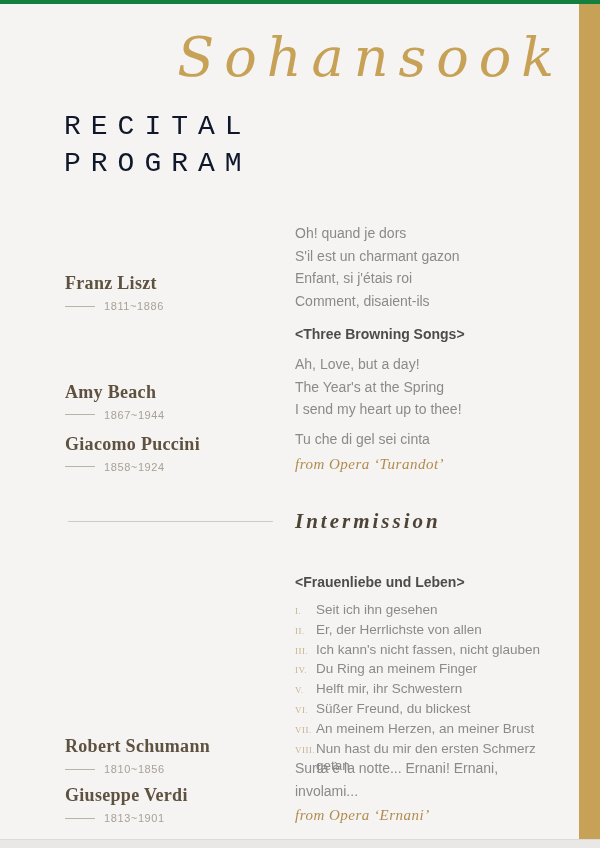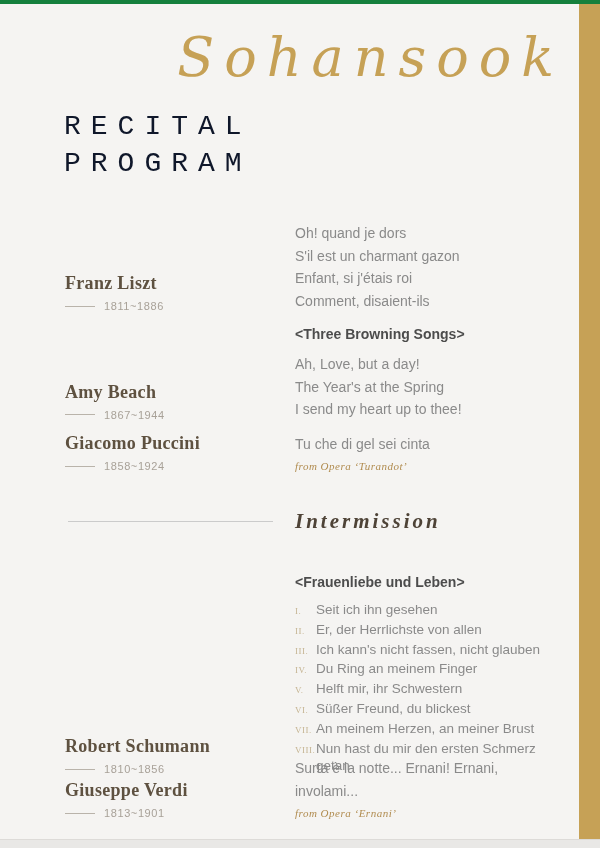--- a/index.html
+++ b/index.html
@@ -90,21 +90,21 @@
     line-height: 20px;
   }
   .piece {
     font-size: 14px;
     color: #8a8a8a;
     line-height: 22.5px;
   }
   .from-note {
     font-family: "Liberation Serif", serif;
     font-style: italic;
-    font-size: 11px;
+    font-size: 15px;
     color: #b18c50;
     letter-spacing: 0.5px;
     margin-top: 5px;
   }
   .numbered-item {
     display: flex;
     align-items: baseline;
     line-height: 17.8px;
     font-size: 13.5px;
     color: #8a8a8a;

